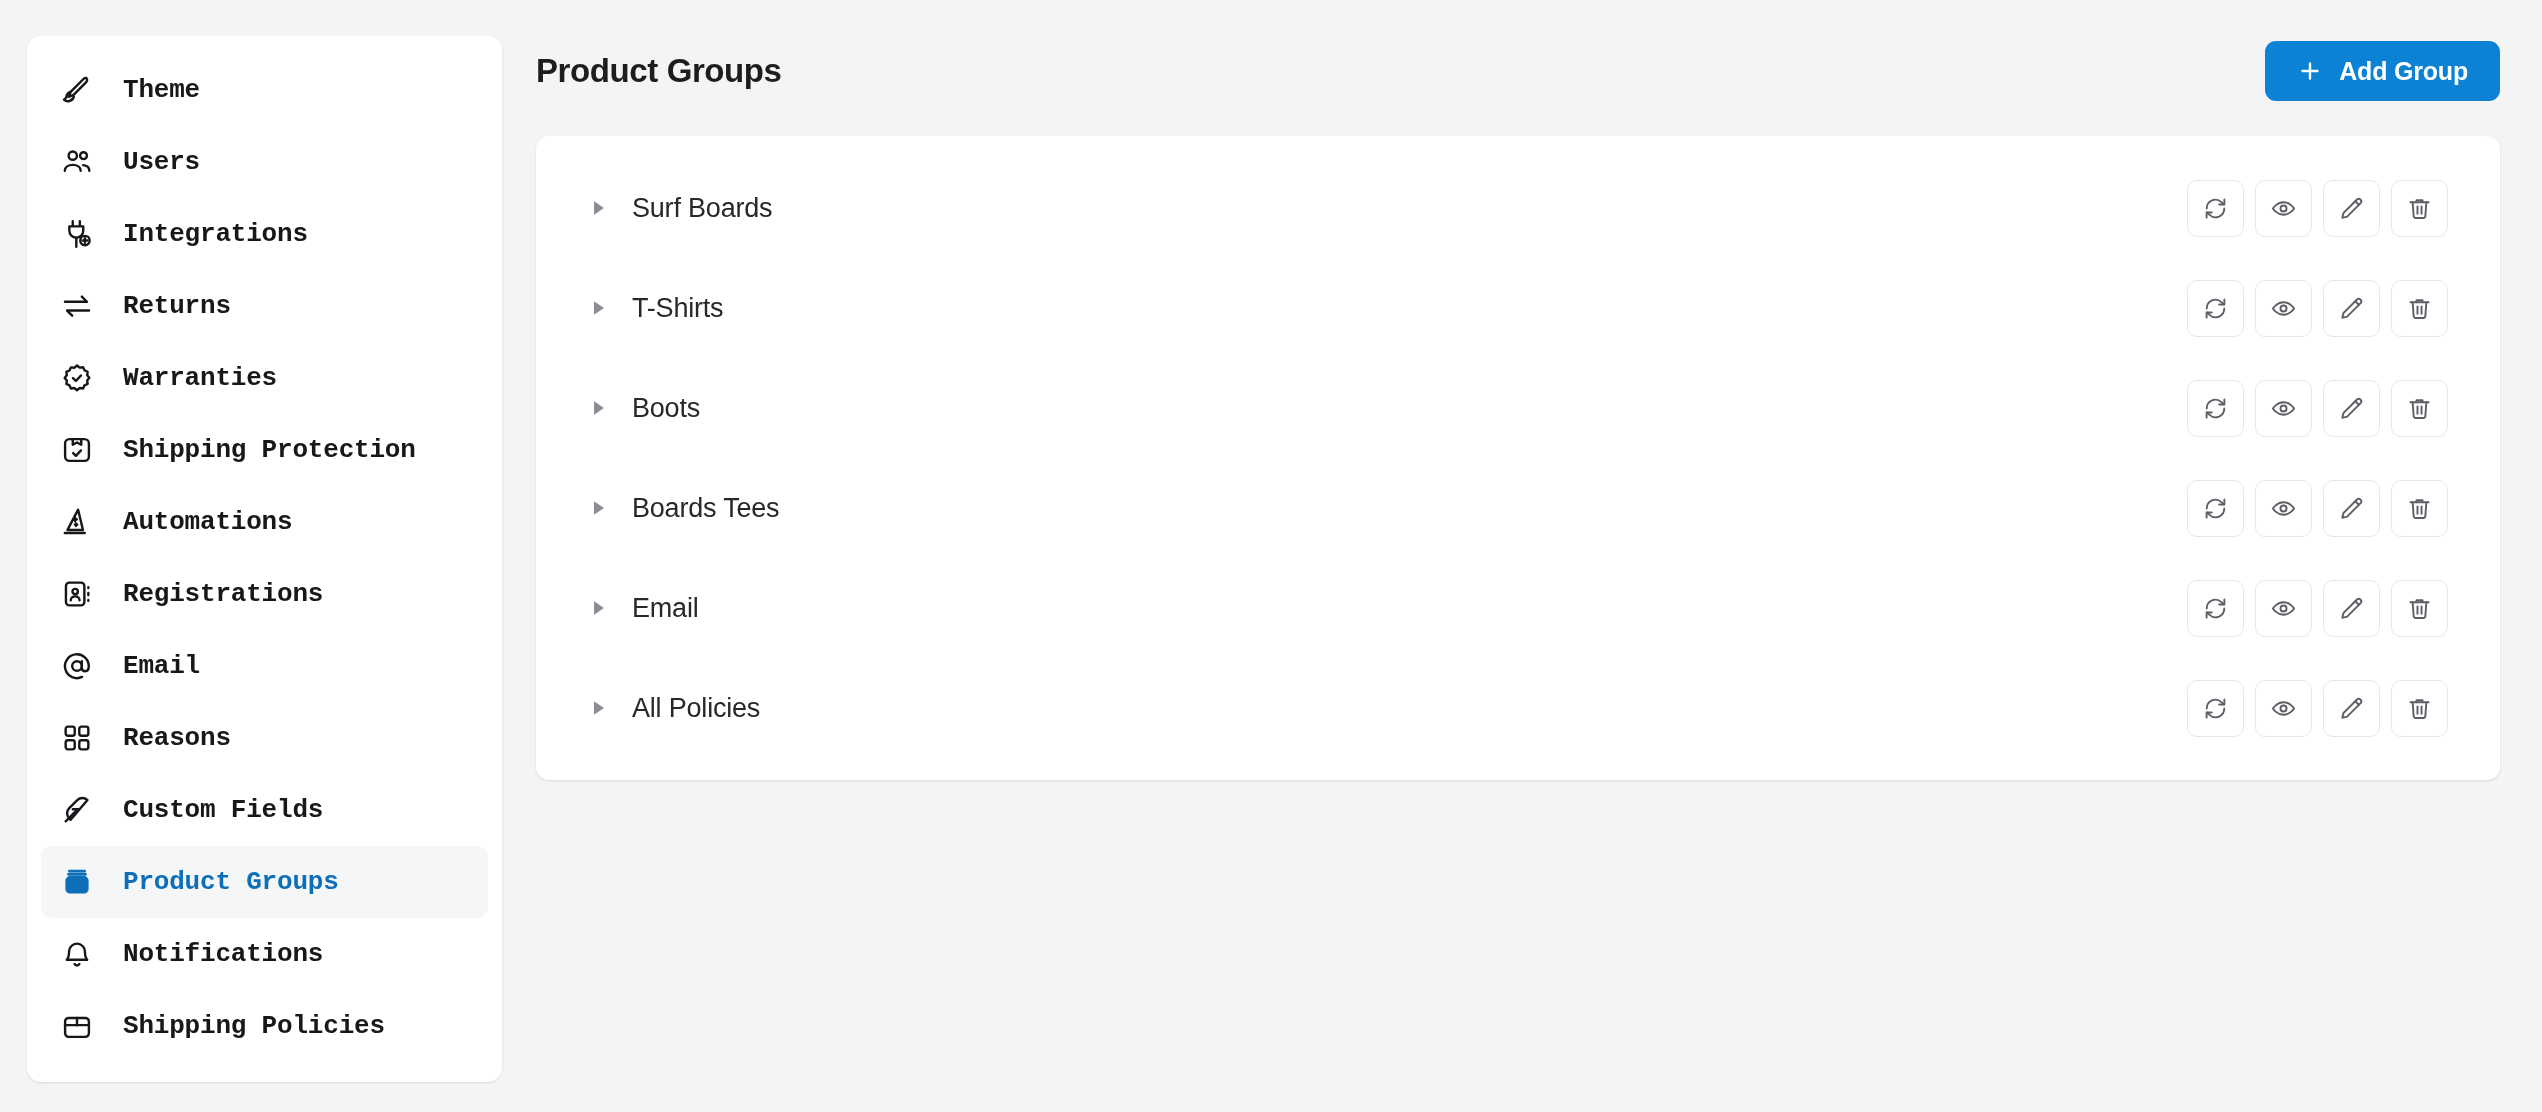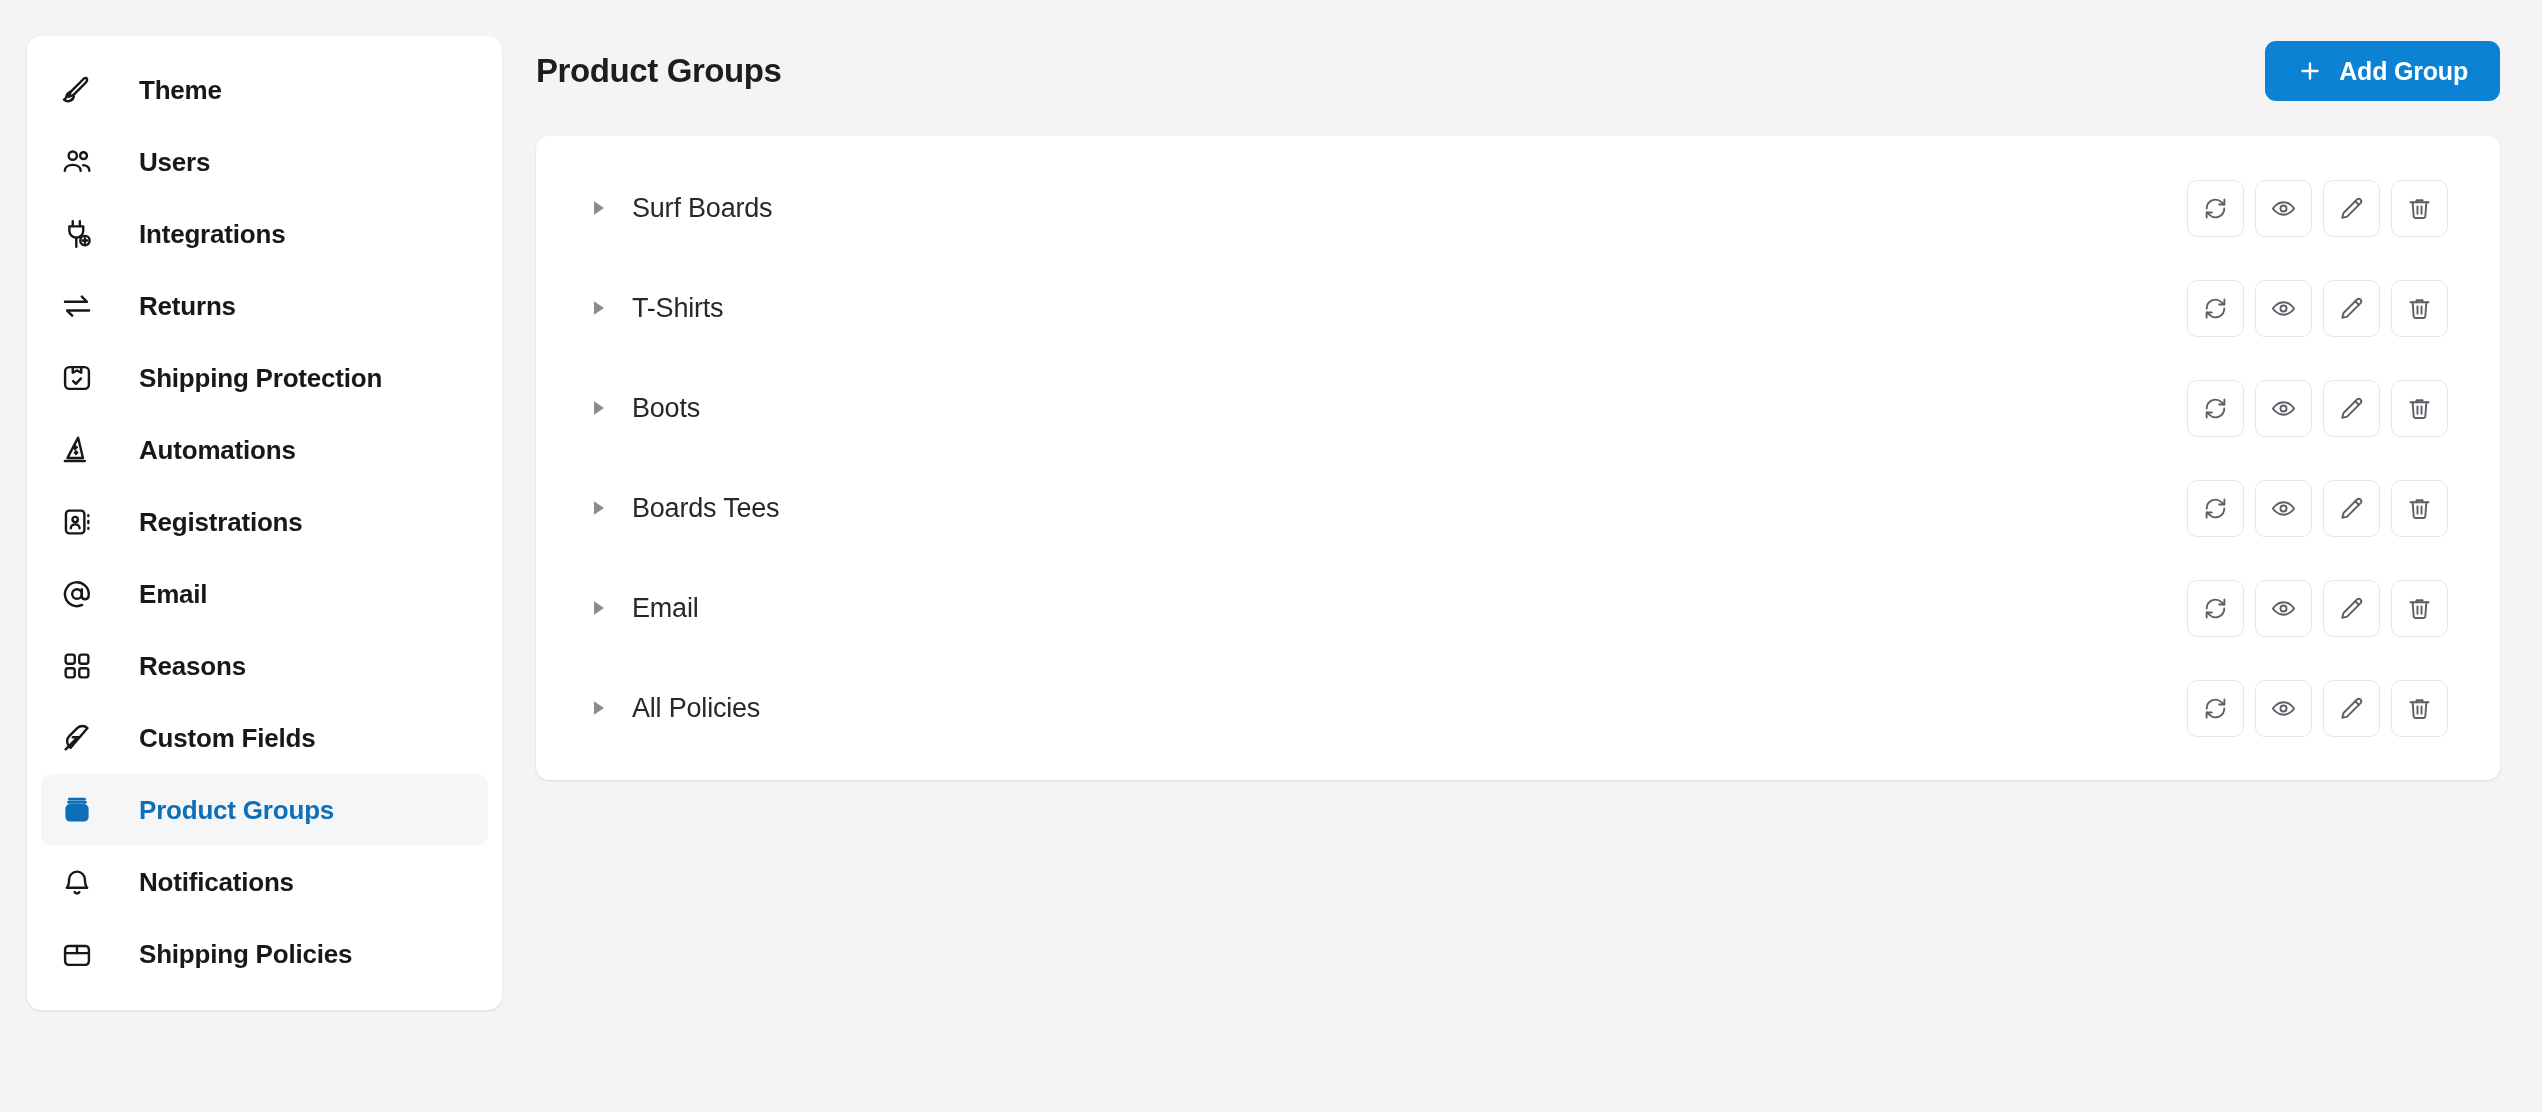--- a/index.html
+++ b/index.html
@@ -32,21 +32,22 @@
     padding: 18px 14px 20px 14px;
   }
 
   .nav-item {
     display: flex;
     align-items: center;
     height: 72px;
     padding: 0 16px;
     border-radius: 11px;
     cursor: pointer;
-    gap: 16px;
+    gap: 0;
+    font-family: Liberation Mono, monospace;
   }
   .nav-item.active { background: #f5f6f7; }
 
   .nav-icon {
     width: 40px;
     height: 40px;
     flex: 0 0 40px;
     display: flex;
     align-items: center;
     justify-content: center;
@@ -223,20 +224,29 @@
           <svg width="34" height="34" viewBox="0 0 24 24" fill="none" stroke="currentColor" stroke-width="1.7" stroke-linecap="round" stroke-linejoin="round">
             <path d="M3.5 9h15.5l-3.6-3.6"></path>
             <path d="M20.5 15.2H5l3.6 3.6"></path>
           </svg>
         </span>
         <span class="nav-label">Returns</span>
       </div>
       <div class="nav-item">
         <span class="nav-icon">
           <svg width="34" height="34" viewBox="0 0 24 24" fill="none" stroke="currentColor" stroke-width="1.7" stroke-linecap="round" stroke-linejoin="round">
+            <path d="M12 3.2l1.9 1.5 2.4-.3 1 2.2 2.2 1-.3 2.4 1.5 1.9-1.5 1.9.3 2.4-2.2 1-1 2.2-2.4-.3-1.9 1.5-1.9-1.5-2.4.3-1-2.2-2.2-1 .3-2.4L3.3 12l1.5-1.9-.3-2.4 2.2-1 1-2.2 2.4.3Z"></path>
+            <path d="M9.2 12.1l2 2 3.6-3.9"></path>
+          </svg>
+        </span>
+        <span class="nav-label">Warranties</span>
+      </div>
+      <div class="nav-item">
+        <span class="nav-icon">
+          <svg width="34" height="34" viewBox="0 0 24 24" fill="none" stroke="currentColor" stroke-width="1.7" stroke-linecap="round" stroke-linejoin="round">
             <rect x="3.6" y="4.3" width="16.8" height="15.4" rx="3.1"></rect>
             <path d="M9 4.3v4l3-1.6 3 1.6v-4"></path>
             <path d="M9.3 14.2l1.9 1.9 3.6-3.8"></path>
           </svg>
         </span>
         <span class="nav-label">Shipping Protection</span>
       </div>
       <div class="nav-item">
         <span class="nav-icon">
           <svg width="34" height="34" viewBox="0 0 24 24" fill="none" stroke="currentColor" stroke-width="1.7" stroke-linecap="round" stroke-linejoin="round">

